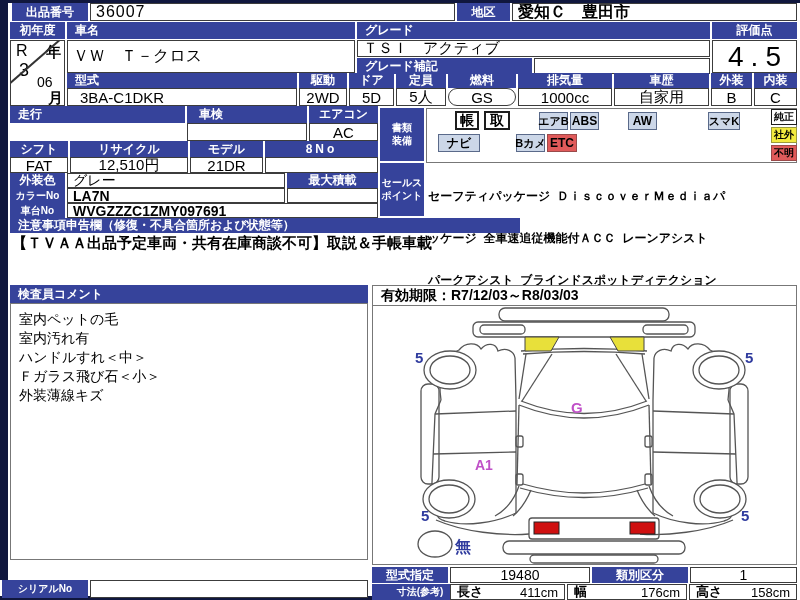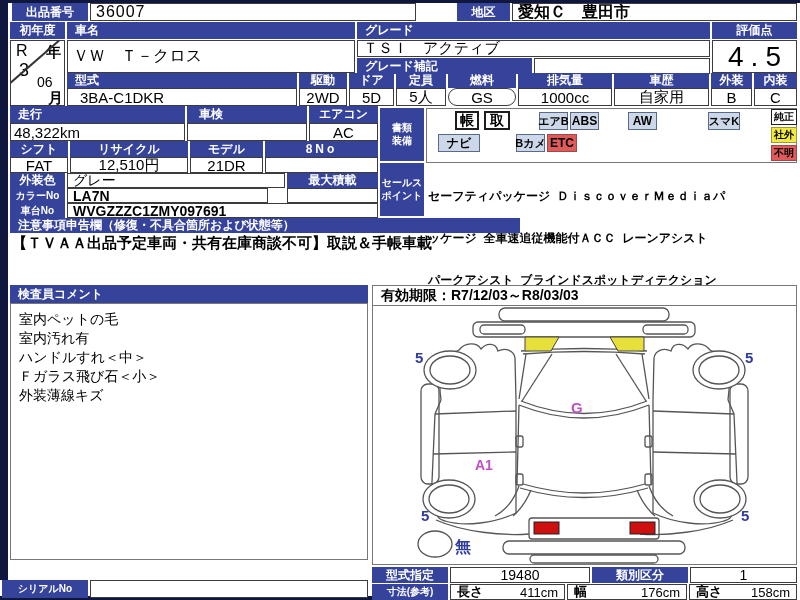--- a/index.html
+++ b/index.html
@@ -26,21 +26,21 @@
 </head>
 <body>
 
 <div id="sheet">
 
   <div class="frame" style="left:0;top:0;width:800px;height:3px;"></div>
   <div class="frame" style="left:0;top:0;width:8px;height:580px;"></div>
   <div class="frame" style="left:0;top:596px;width:372px;height:4px;"></div>
 
   <div class="lbl" style="left:12px;top:3px;width:76px;height:18px;">出品番号</div>
-  <div class="val" style="left:90px;top:3px;width:326px;height:18px;font-size:16px;letter-spacing:1px;">36007</div>
+  <div class="val" style="left:90px;top:3px;width:365px;height:18px;font-size:16px;letter-spacing:1px;">36007</div>
   <div class="lbl" style="left:457px;top:3px;width:53px;height:18px;">地区</div>
   <div class="val" style="left:512px;top:3px;width:285px;height:18px;font-size:16px;font-weight:bold;">愛知Ｃ　豊田市</div>
 
   <div class="lbl" style="left:10px;top:22px;width:55px;height:17px;">初年度</div>
   <div class="lbl l" style="left:67px;top:22px;width:288px;height:17px;">車名</div>
   <div class="lbl l" style="left:357px;top:22px;width:353px;height:17px;">グレード</div>
   <div class="lbl" style="left:712px;top:22px;width:85px;height:17px;">評価点</div>
 
   <div class="val" style="left:10px;top:40px;width:55px;height:66px;padding:0;">
     <span class="plain" style="left:5px;top:1px;font-size:16px;">R</span>
@@ -73,38 +73,37 @@
   <div class="val c" style="left:396px;top:88px;width:50px;height:18px;">5人</div>
   <div class="val c" style="left:448px;top:88px;width:68px;height:18px;border-radius:9px;">GS</div>
   <div class="val c" style="left:518px;top:88px;width:94px;height:18px;">1000cc</div>
   <div class="val c" style="left:614px;top:88px;width:95px;height:18px;">自家用</div>
   <div class="val c" style="left:711px;top:88px;width:41px;height:18px;">B</div>
   <div class="val c" style="left:754px;top:88px;width:43px;height:18px;">C</div>
 
   <div class="lbl l" style="left:10px;top:106px;width:175px;height:17px;">走行</div>
   <div class="lbl l" style="left:187px;top:106px;width:120px;height:17px;padding-left:12px;">車検</div>
   <div class="lbl" style="left:309px;top:106px;width:69px;height:17px;">エアコン</div>
-  <div class="val" style="left:10px;top:123px;width:175px;height:18px;padding-left:3px;">48,322km</div>
   <div class="val" style="left:187px;top:123px;width:120px;height:18px;"></div>
   <div class="val c" style="left:309px;top:123px;width:69px;height:18px;">AC</div>
 
   <div class="lbl" style="left:10px;top:141px;width:58px;height:16px;">シフト</div>
   <div class="lbl" style="left:70px;top:141px;width:118px;height:16px;">リサイクル</div>
   <div class="lbl" style="left:190px;top:141px;width:73px;height:16px;">モデル</div>
   <div class="lbl" style="left:265px;top:141px;width:113px;height:16px;letter-spacing:3px;">8No</div>
   <div class="val c" style="left:10px;top:157px;width:58px;height:16px;">FAT</div>
   <div class="val c" style="left:70px;top:157px;width:118px;height:16px;">12,510円</div>
   <div class="val c" style="left:190px;top:157px;width:73px;height:16px;">21DR</div>
   <div class="val" style="left:265px;top:157px;width:113px;height:16px;"></div>
 
   <div class="lbl" style="left:10px;top:173px;width:55px;height:15px;">外装色</div>
   <div class="val" style="left:67px;top:173px;width:218px;height:15px;font-size:14px;">グレー</div>
   <div class="lbl" style="left:287px;top:173px;width:91px;height:15px;">最大積載</div>
   <div class="lbl smallfont" style="left:10px;top:188px;width:55px;height:15px;">カラーNo</div>
-  <div class="val" style="left:67px;top:188px;width:201px;height:15px;font-size:14px;font-weight:bold;">LA7N</div>
+  <div class="val" style="left:67px;top:188px;width:218px;height:15px;font-size:14px;font-weight:bold;">LA7N</div>
   <div class="val" style="left:287px;top:188px;width:91px;height:15px;"></div>
   <div class="lbl smallfont" style="left:10px;top:203px;width:55px;height:15px;">車台No</div>
   <div class="val" style="left:67px;top:203px;width:311px;height:15px;font-size:14px;font-weight:bold;">WVGZZZC1ZMY097691</div>
 
   <div class="lbl col smallfont" style="left:380px;top:108px;width:44px;height:53px;">
     <span>書類</span>
     <span>装備</span>
   </div>
   <div class="box" style="left:426px;top:108px;width:371px;height:55px;"></div>
   <div class="badge b-wh" style="left:455px;top:111px;width:24px;height:19px;font-size:14px;">帳</div>
@@ -208,21 +207,21 @@
       <text x="198" y="107" font-size="15" font-weight="bold" fill="#c050c8">G</text>
       <text x="102" y="164" font-size="14" font-weight="bold" fill="#c050c8">A1</text>
       <text x="82" y="246" font-size="16" font-weight="bold" fill="#2f3b9e">無</text>
     </svg>
   </div>
 
   <div class="lbl" style="left:372px;top:567px;width:76px;height:16px;">型式指定</div>
   <div class="val c" style="left:450px;top:567px;width:140px;height:16px;font-size:14px;">19480</div>
   <div class="lbl" style="left:592px;top:567px;width:96px;height:16px;">類別区分</div>
   <div class="val c" style="left:690px;top:567px;width:107px;height:16px;font-size:14px;">1</div>
-  <div class="lbl smallfont" style="left:372px;top:584px;width:76px;height:16px;">寸法(参考)</div>
+  <div class="lbl smallfont" style="left:372px;top:584px;width:96px;height:16px;">寸法(参考)</div>
   <div class="val" style="left:450px;top:584px;width:115px;height:16px;font-size:13px;justify-content:space-between;padding:0 6px;">
     <span style="font-weight:bold;">長さ</span>
     <span>411cm</span>
   </div>
   <div class="val" style="left:567px;top:584px;width:120px;height:16px;font-size:13px;justify-content:space-between;padding:0 6px;">
     <span style="font-weight:bold;">幅</span>
     <span>176cm</span>
   </div>
   <div class="val" style="left:689px;top:584px;width:108px;height:16px;font-size:13px;justify-content:space-between;padding:0 6px;">
     <span style="font-weight:bold;">高さ</span>

